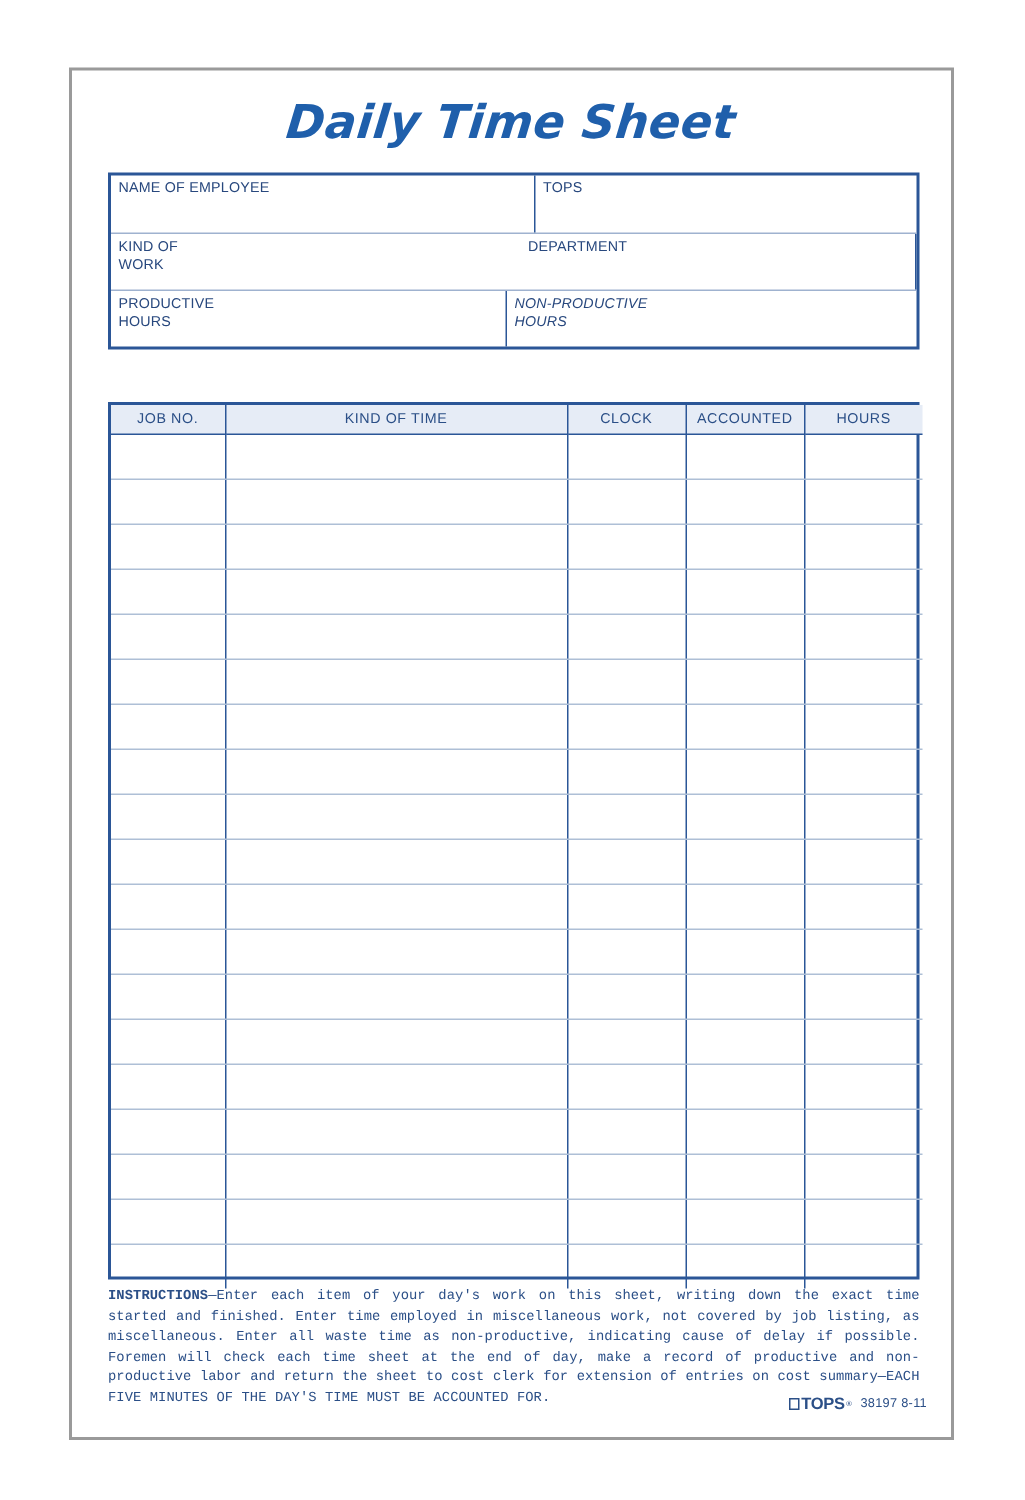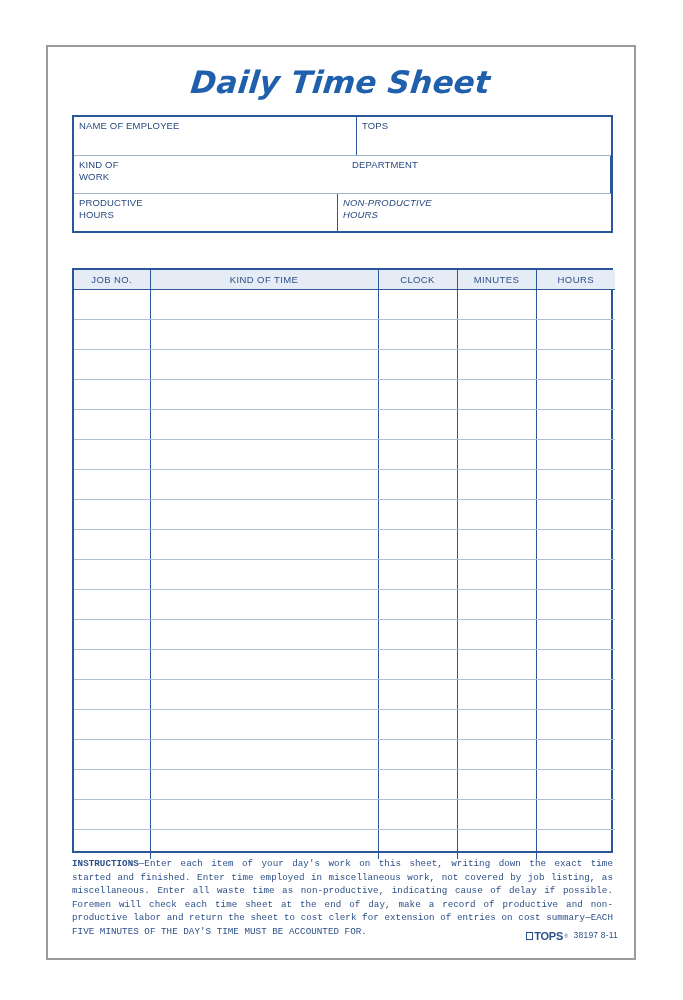--- a/index.html
+++ b/index.html
@@ -228,21 +228,21 @@
           <col class="col-kind">
           <col class="col-began">
           <col class="col-fin">
           <col class="col-hours">
       </colgroup>
       <thead>
         <tr>
           <th>JOB NO.</th>
           <th>KIND OF TIME</th>
           <th>CLOCK</th>
-          <th>MINUTES</th>
+          <th>ACCOUNTED</th>
           <th class="last-col">HOURS</th>
         </tr>
       </thead>
       <tbody id="jobs-body">
           <tr>
             <td></td>
             <td></td>
             <td></td>
             <td></td>
             <td class="last-col"></td>

